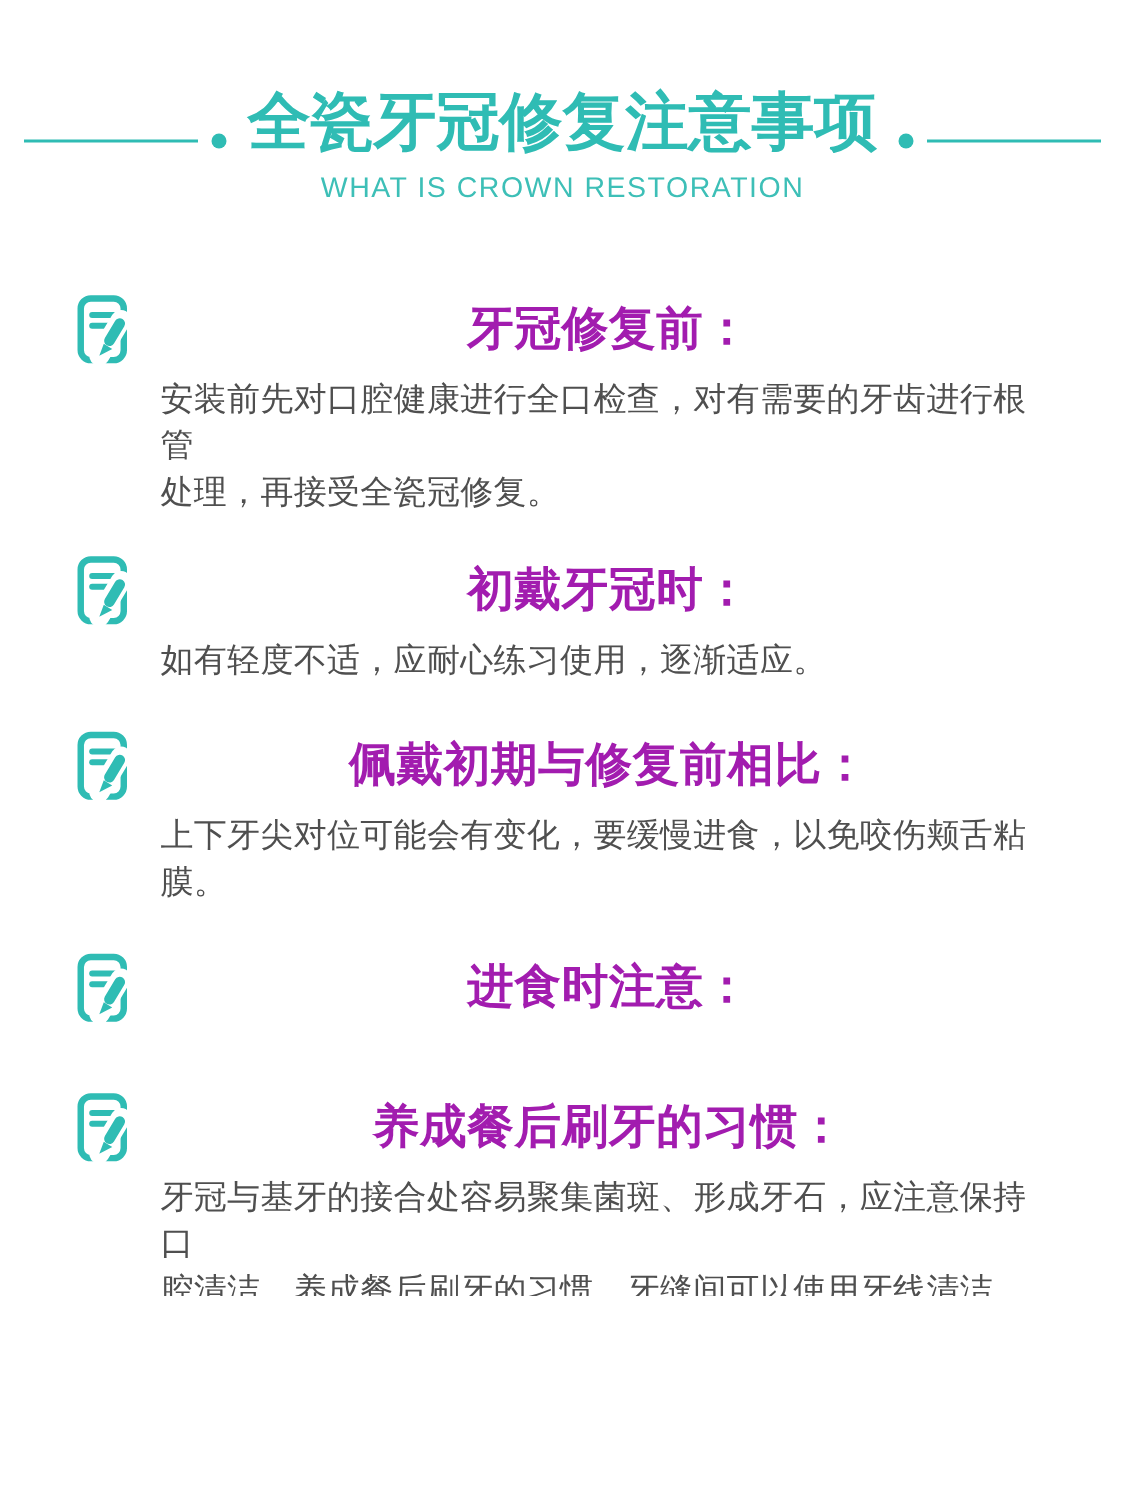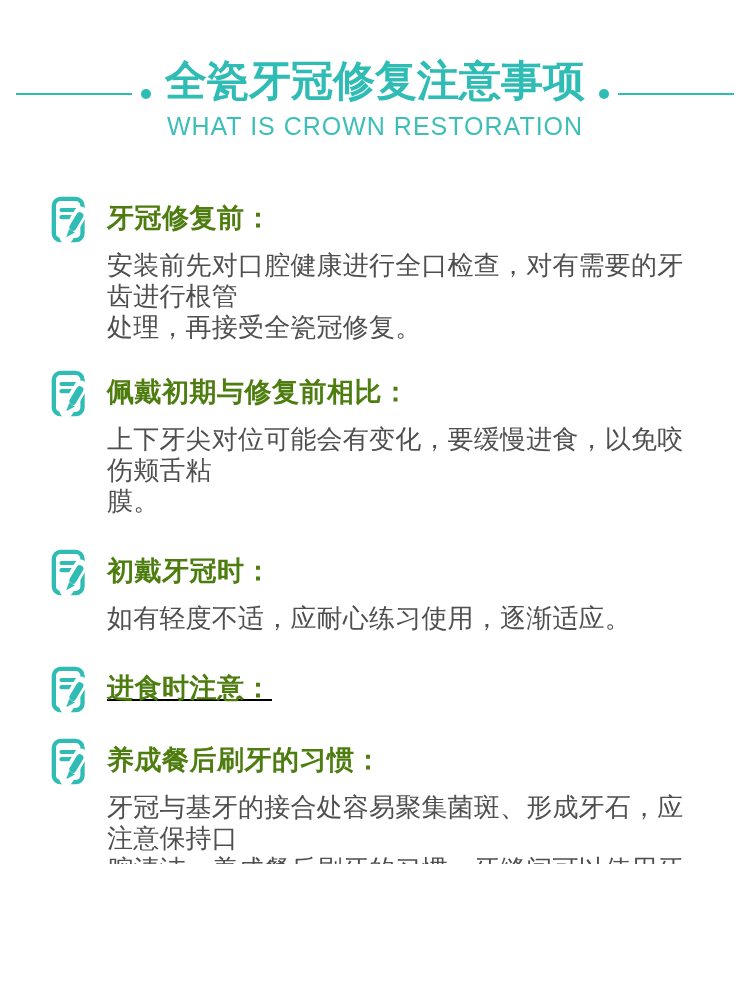--- a/index.html
+++ b/index.html
@@ -7,32 +7,32 @@
   .page{position:relative;width:750px;height:864px;background:#fff;overflow:hidden;border-radius:22px;}
 
   
   .header{padding-top:57px;}
   .title-row{display:flex;align-items:flex-end;padding:0 16px;}
   .title-row .hline{flex:1;height:2px;background:#2fbcb4;margin-bottom:10px;}
   .title-row .hdot{width:10px;height:10px;border-radius:50%;background:#2fbcb4;margin:0 0 6px 0;flex:0 0 auto;}
   .title-row .hdot.left{margin-left:9px;}
   .title-row .hdot.right{margin-right:9px;}
   .page-title{margin:0 14px;font-size:42px;line-height:48px;font-weight:bold;color:#2fbcb4;letter-spacing:0px;white-space:nowrap;}
-  .subtitle{margin-top:8px;text-align:center;font-size:25px;line-height:26px;letter-spacing:1px;color:#3dbfb7;font-weight:400;}
+  .subtitle{margin-top:8px;text-align:center;font-size:19px;line-height:26px;letter-spacing:1px;color:#3dbfb7;font-weight:400;}
 
   
   .sections{padding:56px 45px 0 50px;}
   .section{display:flex;align-items:flex-start;margin-bottom:31px;}
   .section:nth-child(1){margin-bottom:26px;}
-  .section:nth-child(4){margin-bottom:17px;text-decoration:underline;}
+  .section:nth-child(4){margin-bottom:38px;}
   .icon-wrap{flex:0 0 44px;width:44px;margin-right:13px;}
   .icon-wrap svg{display:block;}
   .section-content{width:608px;}
-  .section-heading{margin:0 0 8px 0;font-size:27px;line-height:47px;font-weight:bold;color:#4d7c0f;letter-spacing:0.5px;}
-  .section-body{margin:0;font-size:26px;line-height:31px;color:#4f4f4f;letter-spacing:0.2px;white-space:pre-line;}
+  .section-heading{margin:0 0 8px 0;font-size:31px;line-height:47px;font-weight:bold;color:#a21caf;letter-spacing:0.5px;text-align:center;}
+  .section-body{margin:0;font-size:22px;line-height:31px;color:#4f4f4f;letter-spacing:0.2px;white-space:pre-line;}
 
   .svg-defs{position:absolute;width:0;height:0;overflow:hidden;}
 </style>
 </head>
 <body>
 
 <svg class="svg-defs" xmlns="http://www.w3.org/2000/svg">
   <symbol id="note-pencil" viewBox="0 0 46 52">
     <rect x="4" y="4" width="30" height="43" rx="7" fill="none" stroke="#2fbcb4" stroke-width="4.5"></rect>
     <line x1="12" y1="15.5" x2="28" y2="15.5" stroke="#2fbcb4" stroke-width="4.2" stroke-linecap="round"></line>
@@ -71,35 +71,35 @@
       </div>
     </div>
 
     <div class="section">
       <span class="icon-wrap">
         <svg width="44" height="50" viewBox="0 0 46 52">
             <use href="#note-pencil"></use>
           </svg>
       </span>
       <div class="section-content">
-        <h2 class="section-heading">佩戴初期与修复前相比：</h2>
-        <p class="section-body">上下牙尖对位可能会有变化，要缓慢进食，以免咬伤颊舌粘
-膜。</p>
+        <h2 class="section-heading">初戴牙冠时：</h2>
+        <p class="section-body">如有轻度不适，应耐心练习使用，逐渐适应。</p>
       </div>
     </div>
 
     <div class="section">
       <span class="icon-wrap">
         <svg width="44" height="50" viewBox="0 0 46 52">
             <use href="#note-pencil"></use>
           </svg>
       </span>
       <div class="section-content">
-        <h2 class="section-heading">初戴牙冠时：</h2>
-        <p class="section-body">如有轻度不适，应耐心练习使用，逐渐适应。</p>
+        <h2 class="section-heading">佩戴初期与修复前相比：</h2>
+        <p class="section-body">上下牙尖对位可能会有变化，要缓慢进食，以免咬伤颊舌粘
+膜。</p>
       </div>
     </div>
 
     <div class="section">
       <span class="icon-wrap">
         <svg width="44" height="50" viewBox="0 0 46 52">
             <use href="#note-pencil"></use>
           </svg>
       </span>
       <div class="section-content">

